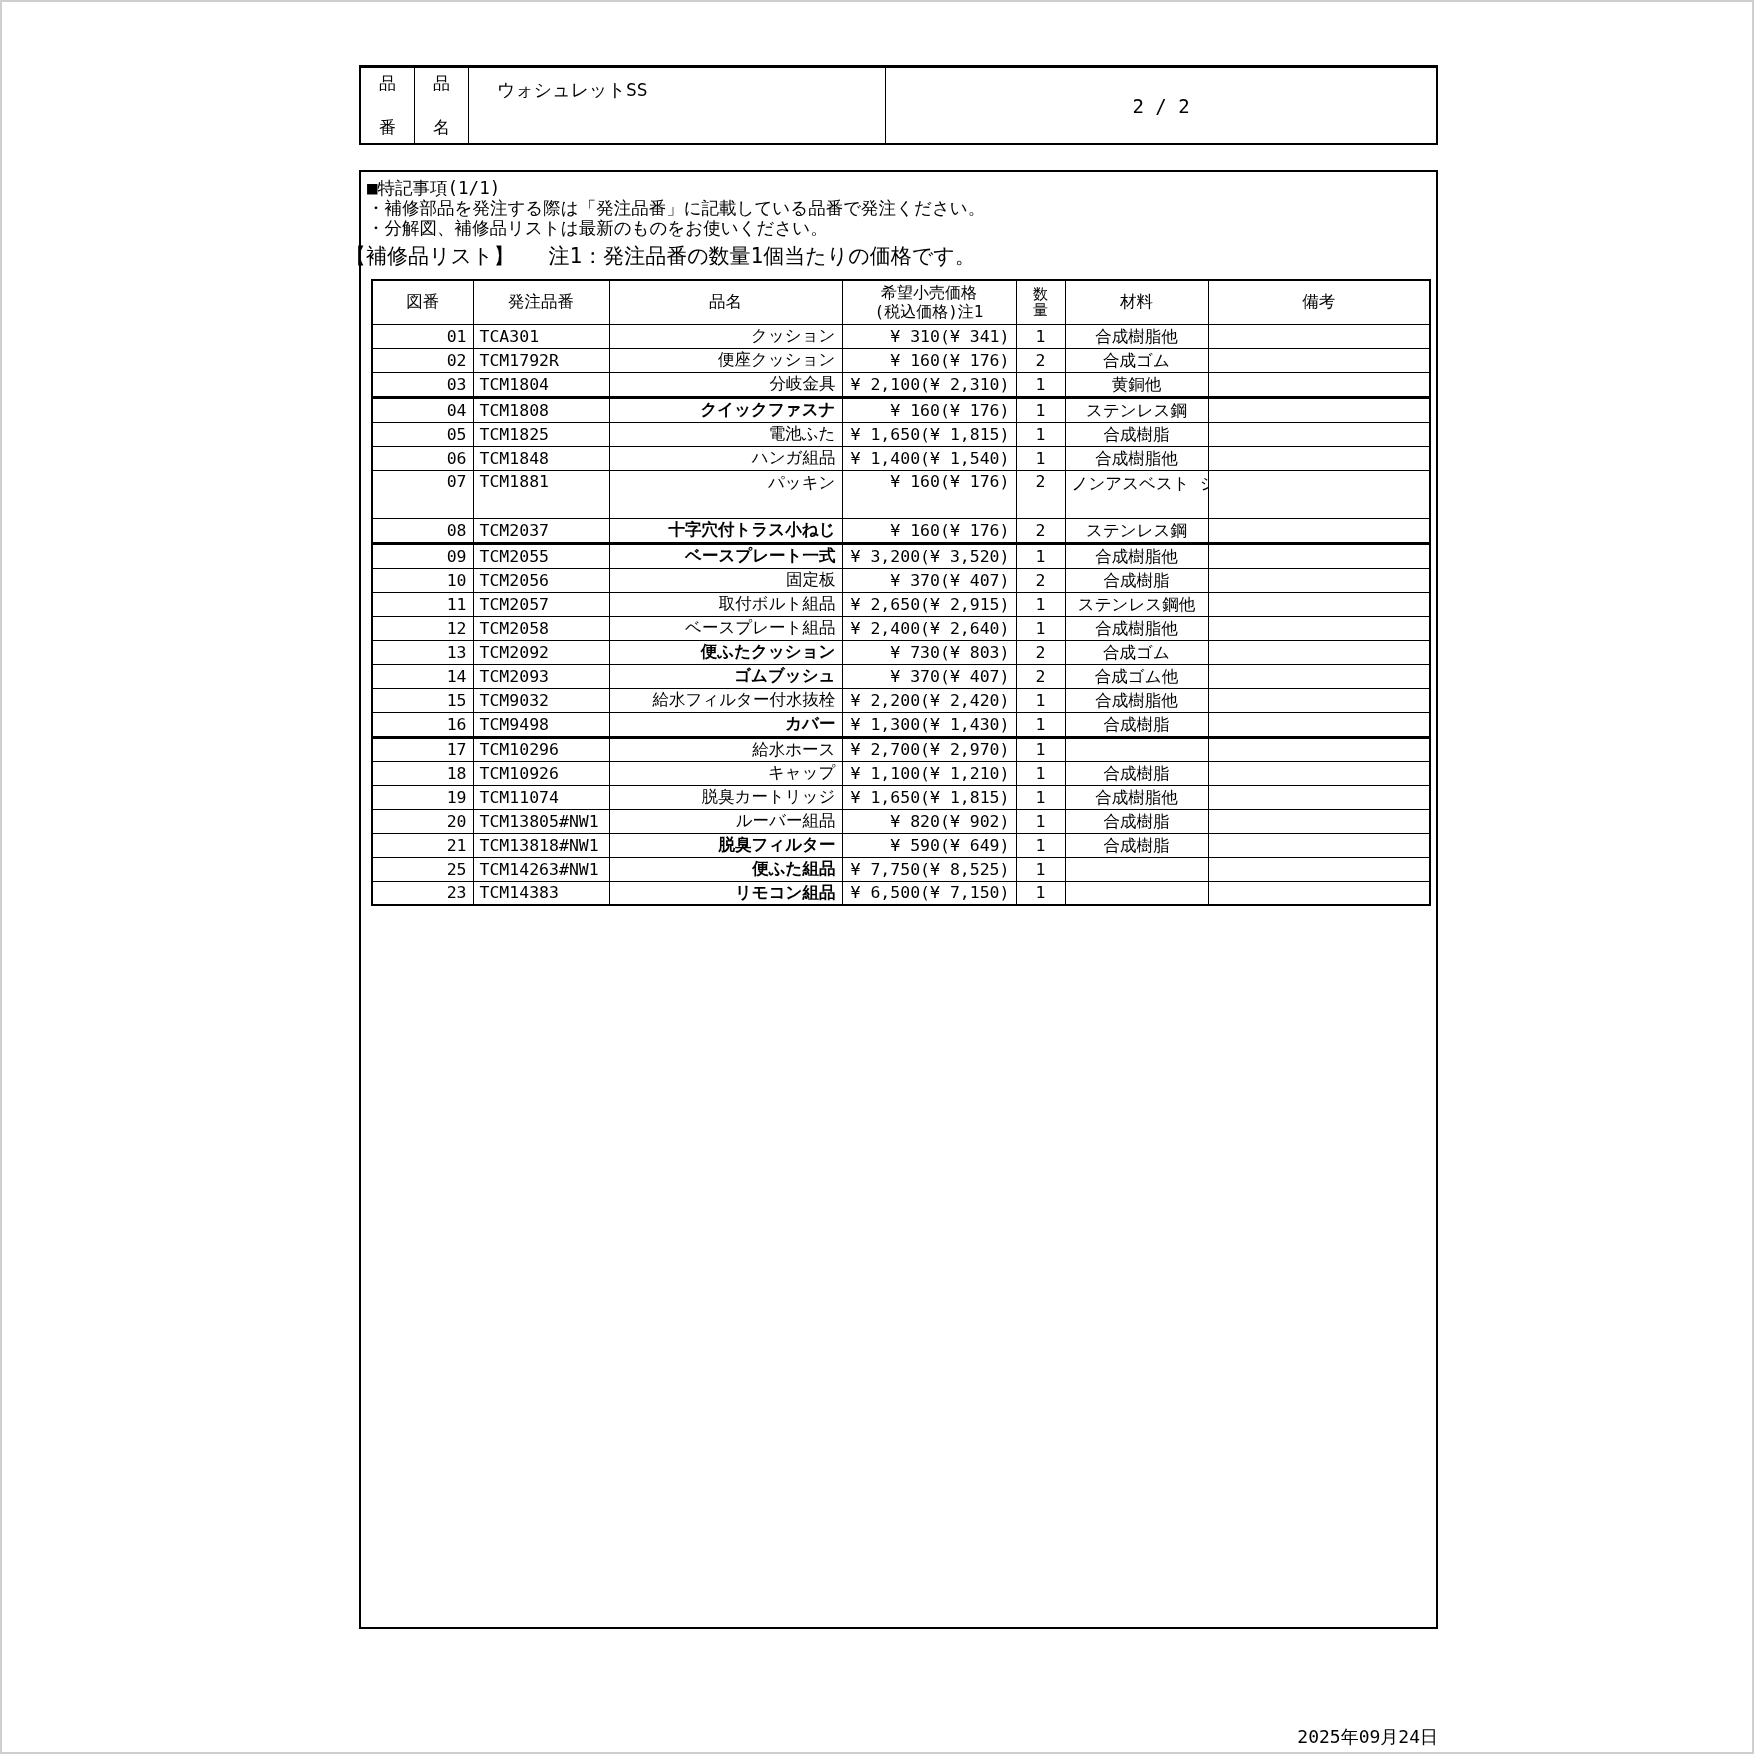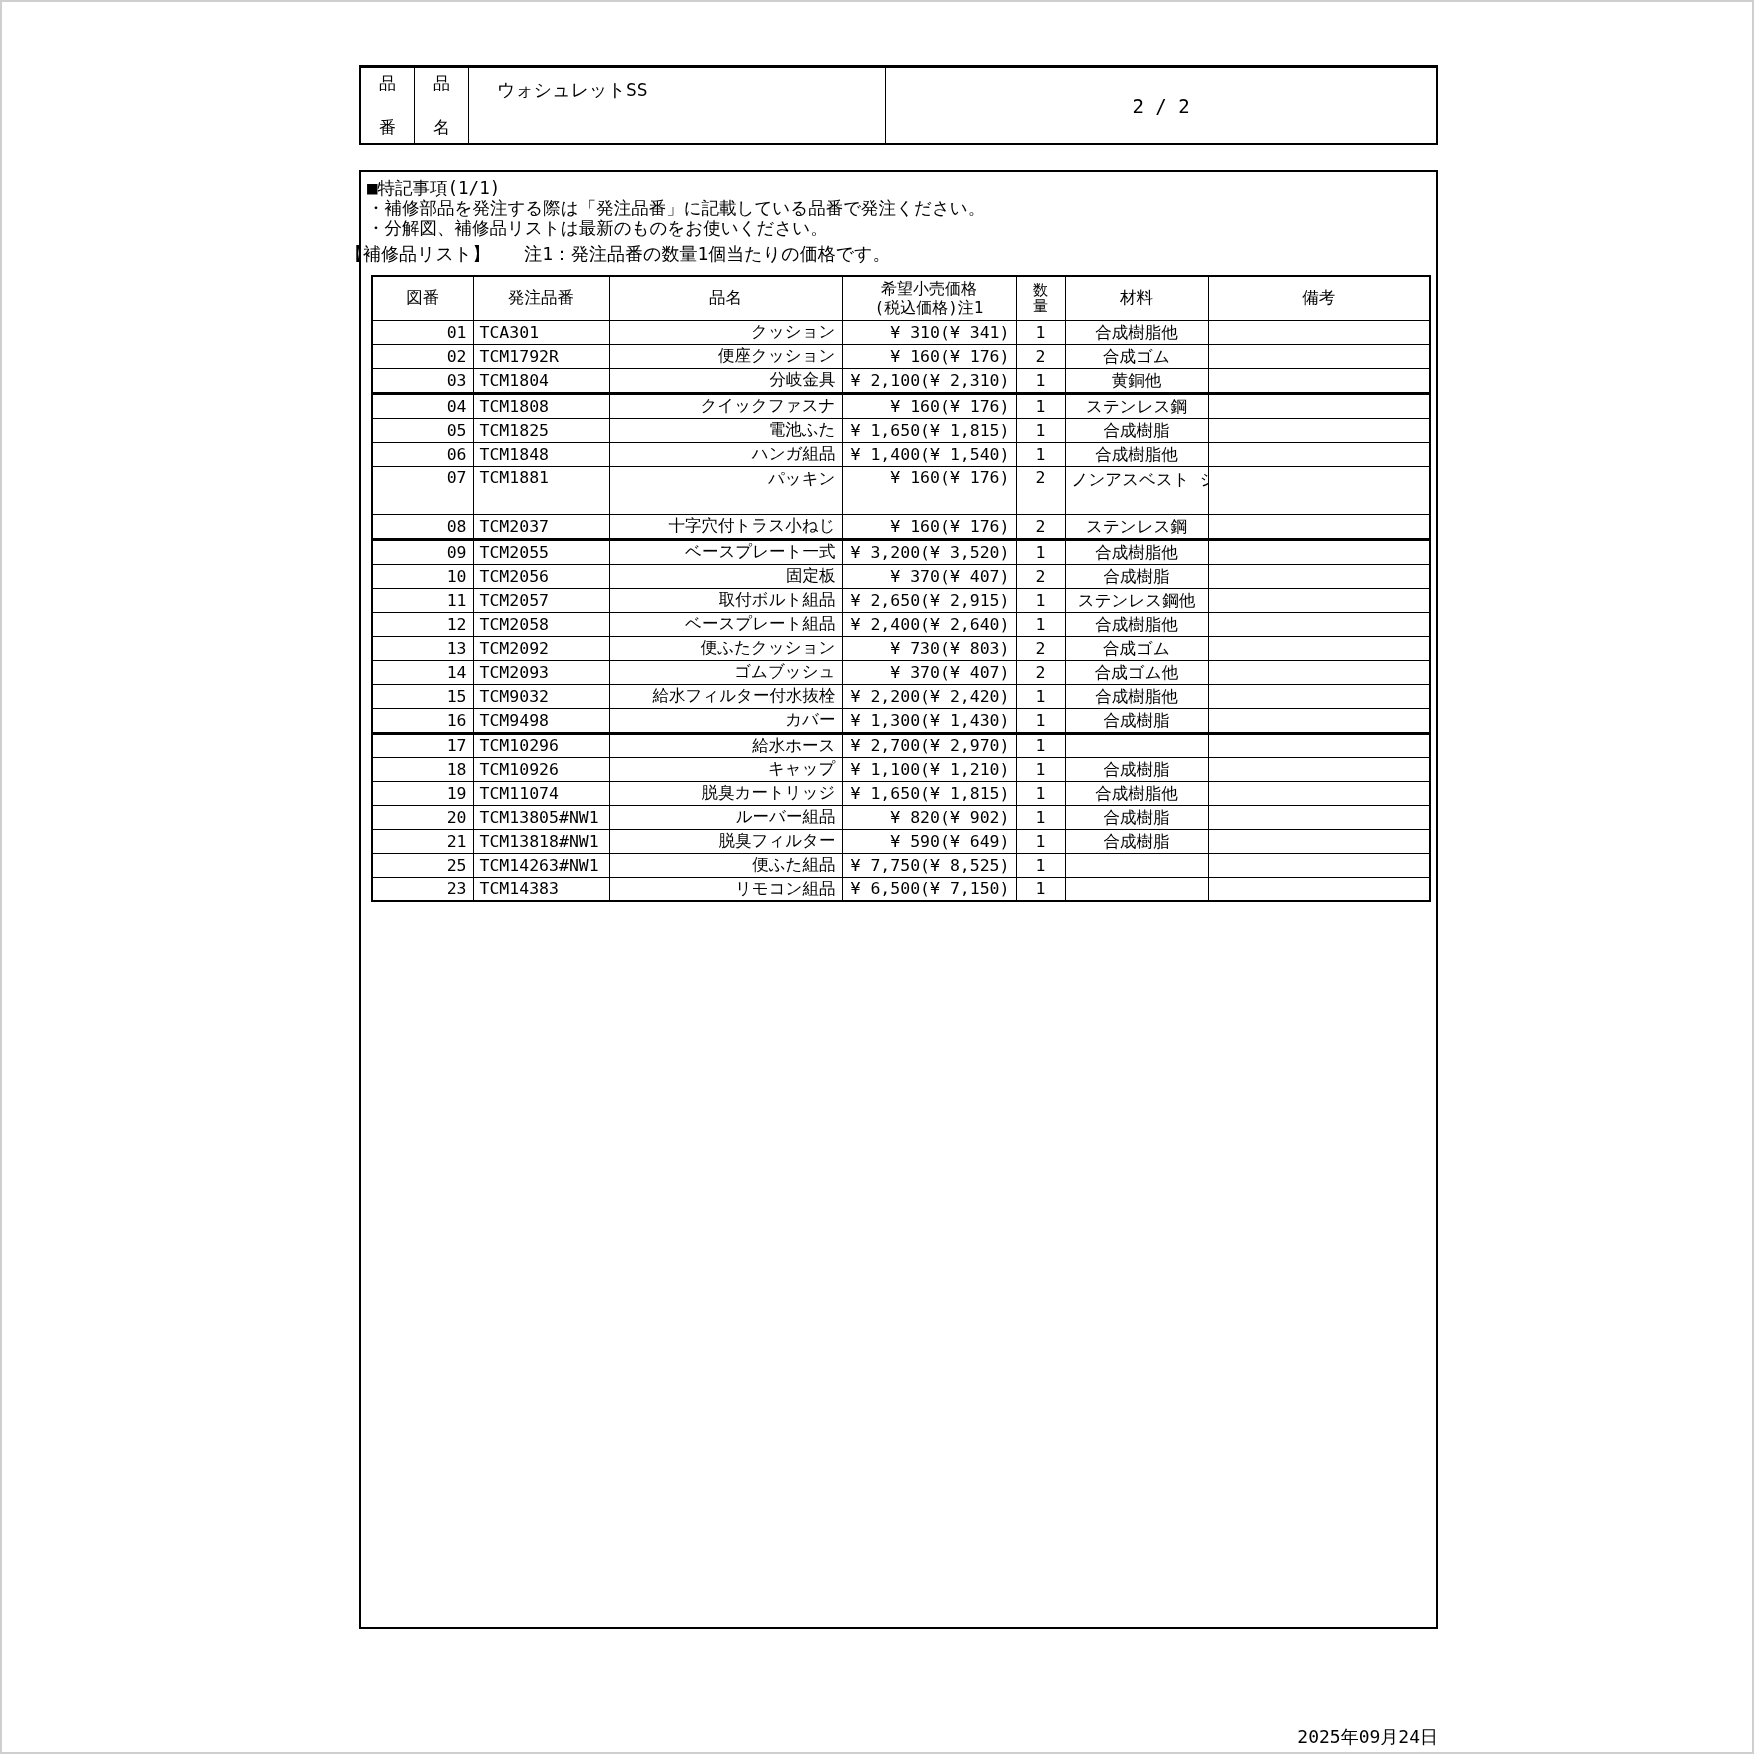--- a/index.html
+++ b/index.html
@@ -33,21 +33,21 @@
   }
 
   
   .main-box {
     position:absolute; left:357px; top:168px; width:1079px; height:1459px;
     box-sizing:border-box; border:2px solid #000;
   }
   .notes { padding:6px 0 0 6px; font-size:17.5px; line-height:20px; }
   .notes div { white-space:nowrap; }
   .list-heading-line {
-    margin:4px 9px 0 -16px; font-size:18px; white-space:nowrap;
+    margin:4px 9px 0 -16px; font-size:21px; white-space:nowrap;
   }
   .list-heading-line .gap { display:inline-block; width:34px; }
 
   
   table.parts {
     border-collapse:collapse; table-layout:fixed; width:1058px;
     margin:9px 0 0 10px; font-size:16.5px;
   }
   table.parts th, table.parts td {
     border:1px solid #000; box-sizing:border-box; padding:0 6px;
@@ -57,21 +57,21 @@
   thead th { height:44px; font-weight:normal; text-align:center; padding:0 2px; }
   th.h-price { font-size:16px; line-height:19px; }
   th.h-qty  { font-size:15px; }
   th.h-qty .stack { display:flex; flex-direction:column; align-items:center; line-height:16px; }
   tbody td { height:24px; }
   tr.tall td { height:48px; vertical-align:top; padding-top:1px; }
   tr.thick-top td { border-top:3px solid #000; }
   td.c-fig  { text-align:right; padding-left:8px; }
   td.c-code { text-align:left; padding-left:8px; }
   td.c-name { text-align:right; padding-left:8px; }
-  td.c-name.bold { font-weight:normal; }
+  td.c-name.bold { font-weight:bold; }
   td.c-price{ text-align:right; padding-right:10px; }
   td.c-qty  { text-align:center; }
   td.c-mat  { text-align:center; padding-left:8px; white-space:pre-line; line-height:23px; }
   td.c-rem  { }
 
   
   .footer-date {
     position:absolute; left:357px; top:1723px; width:1079px;
     text-align:right; font-size:18px;
   }

